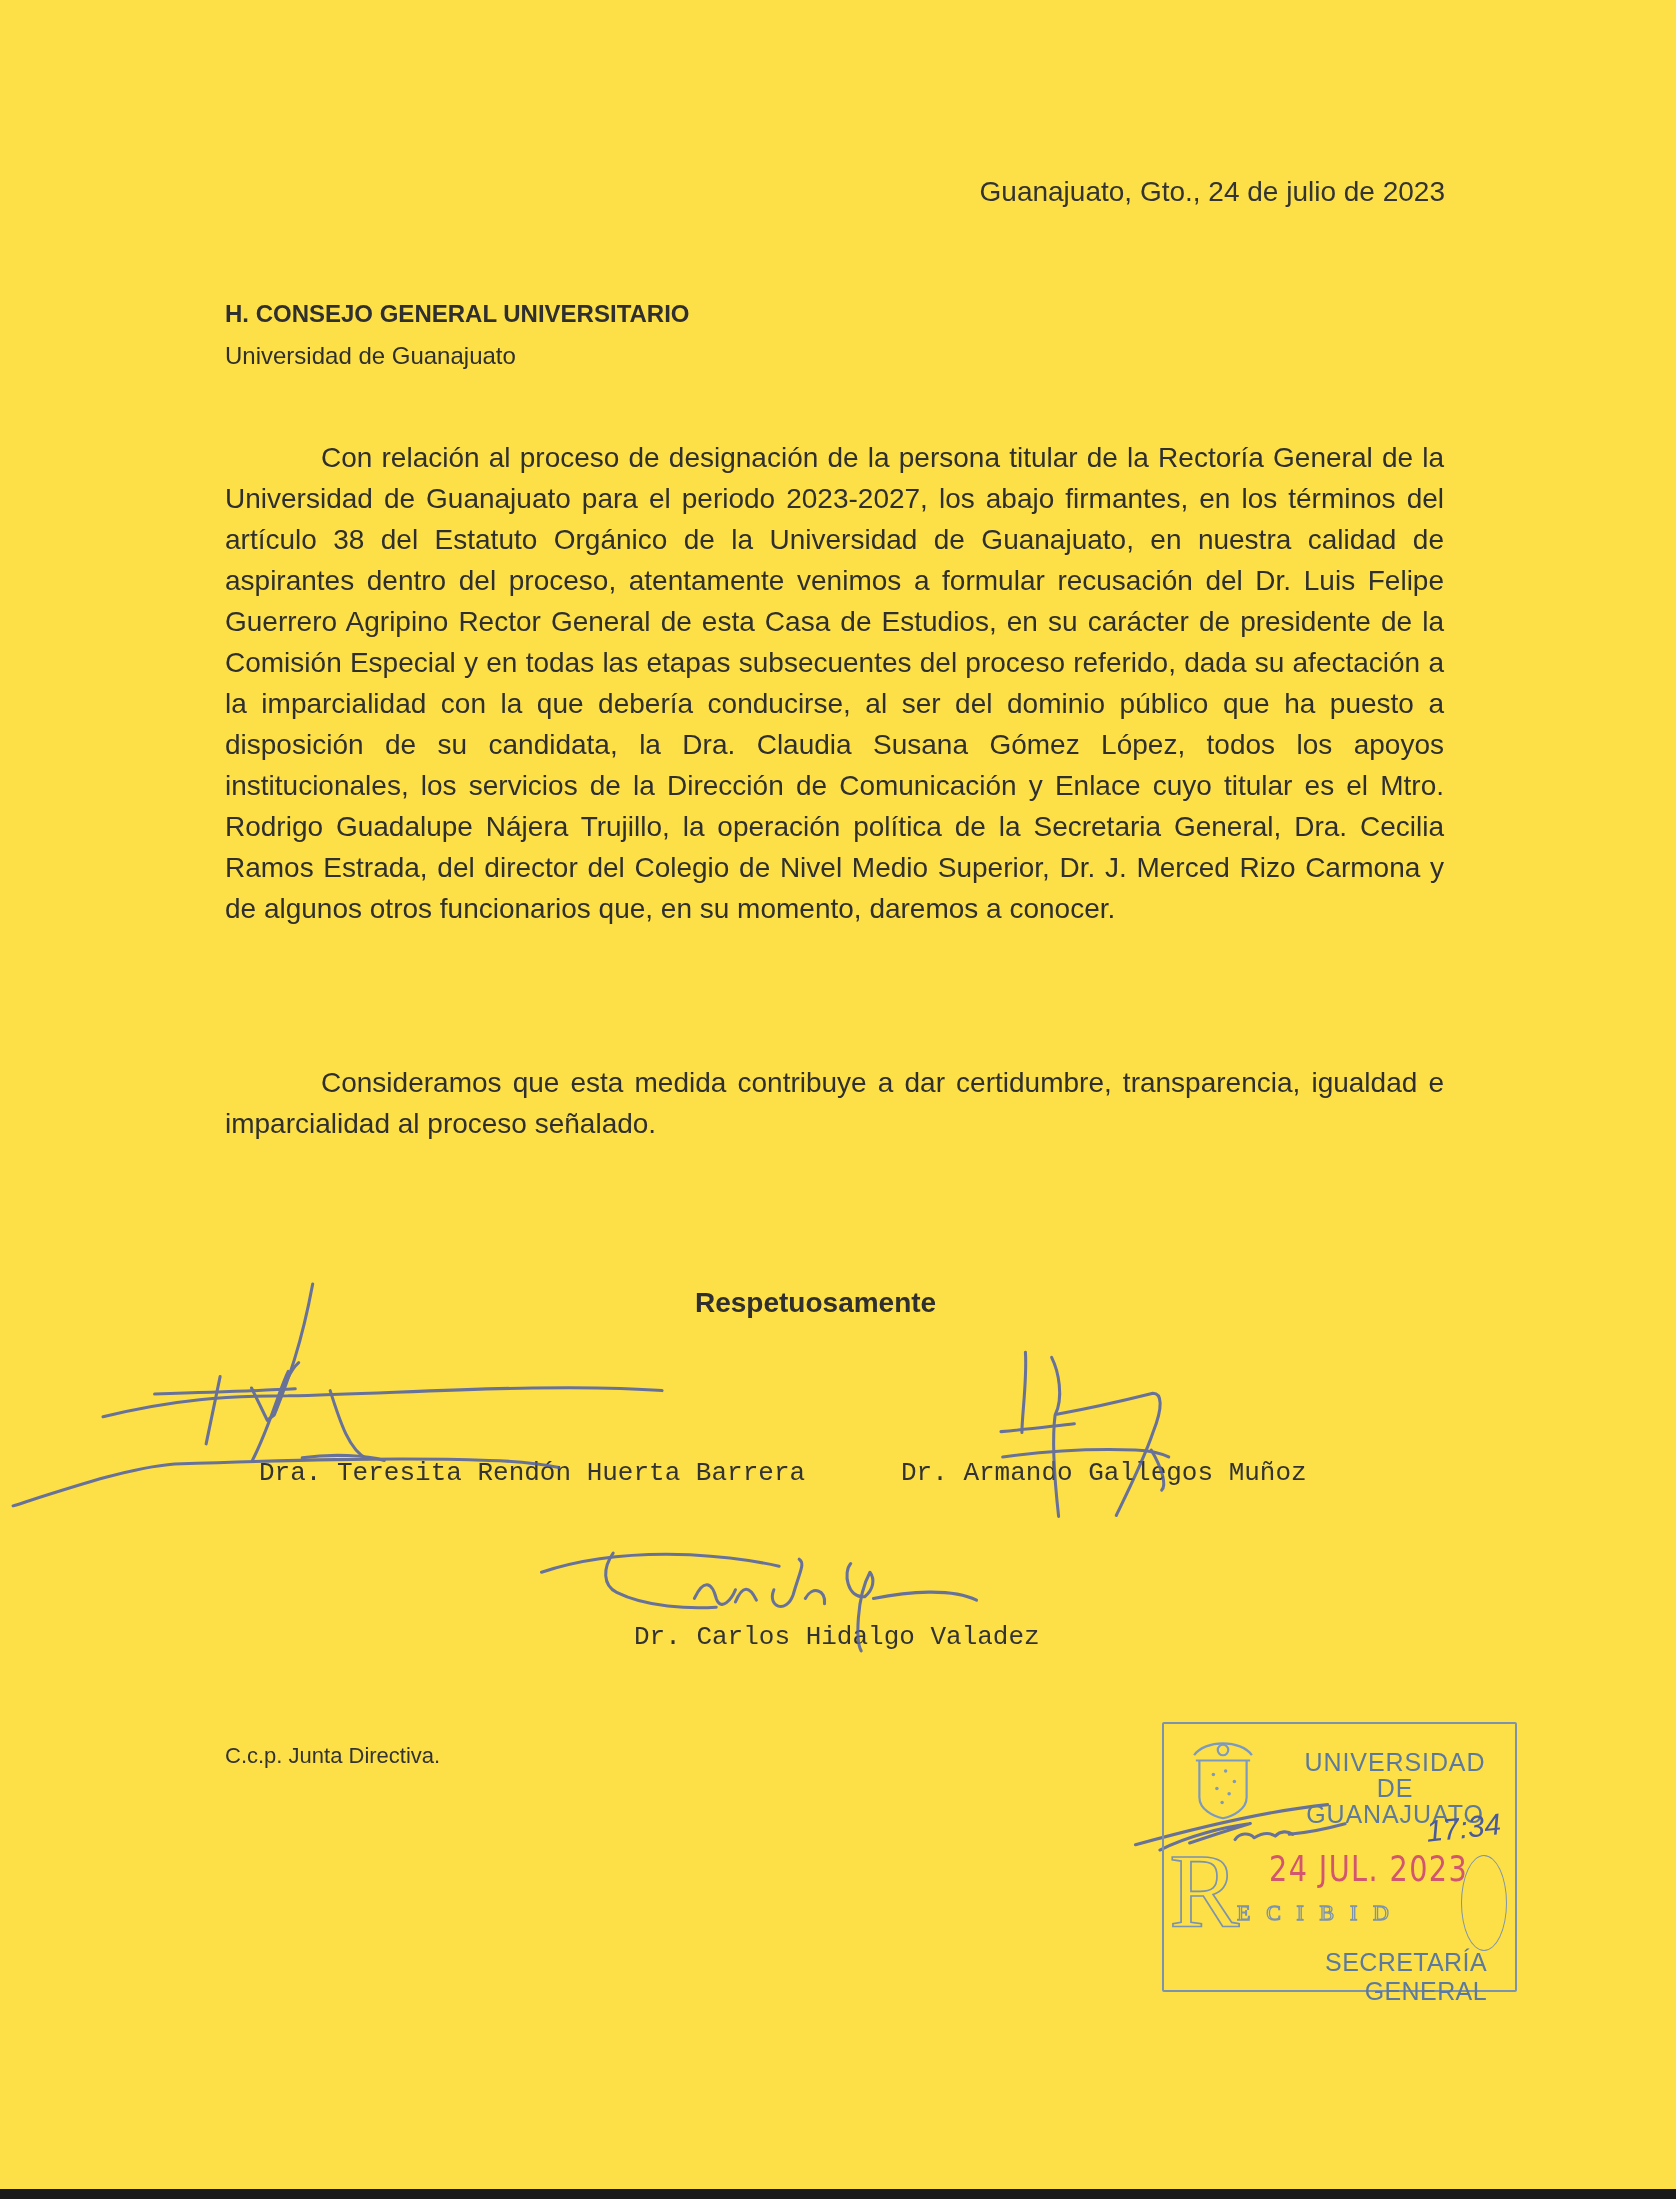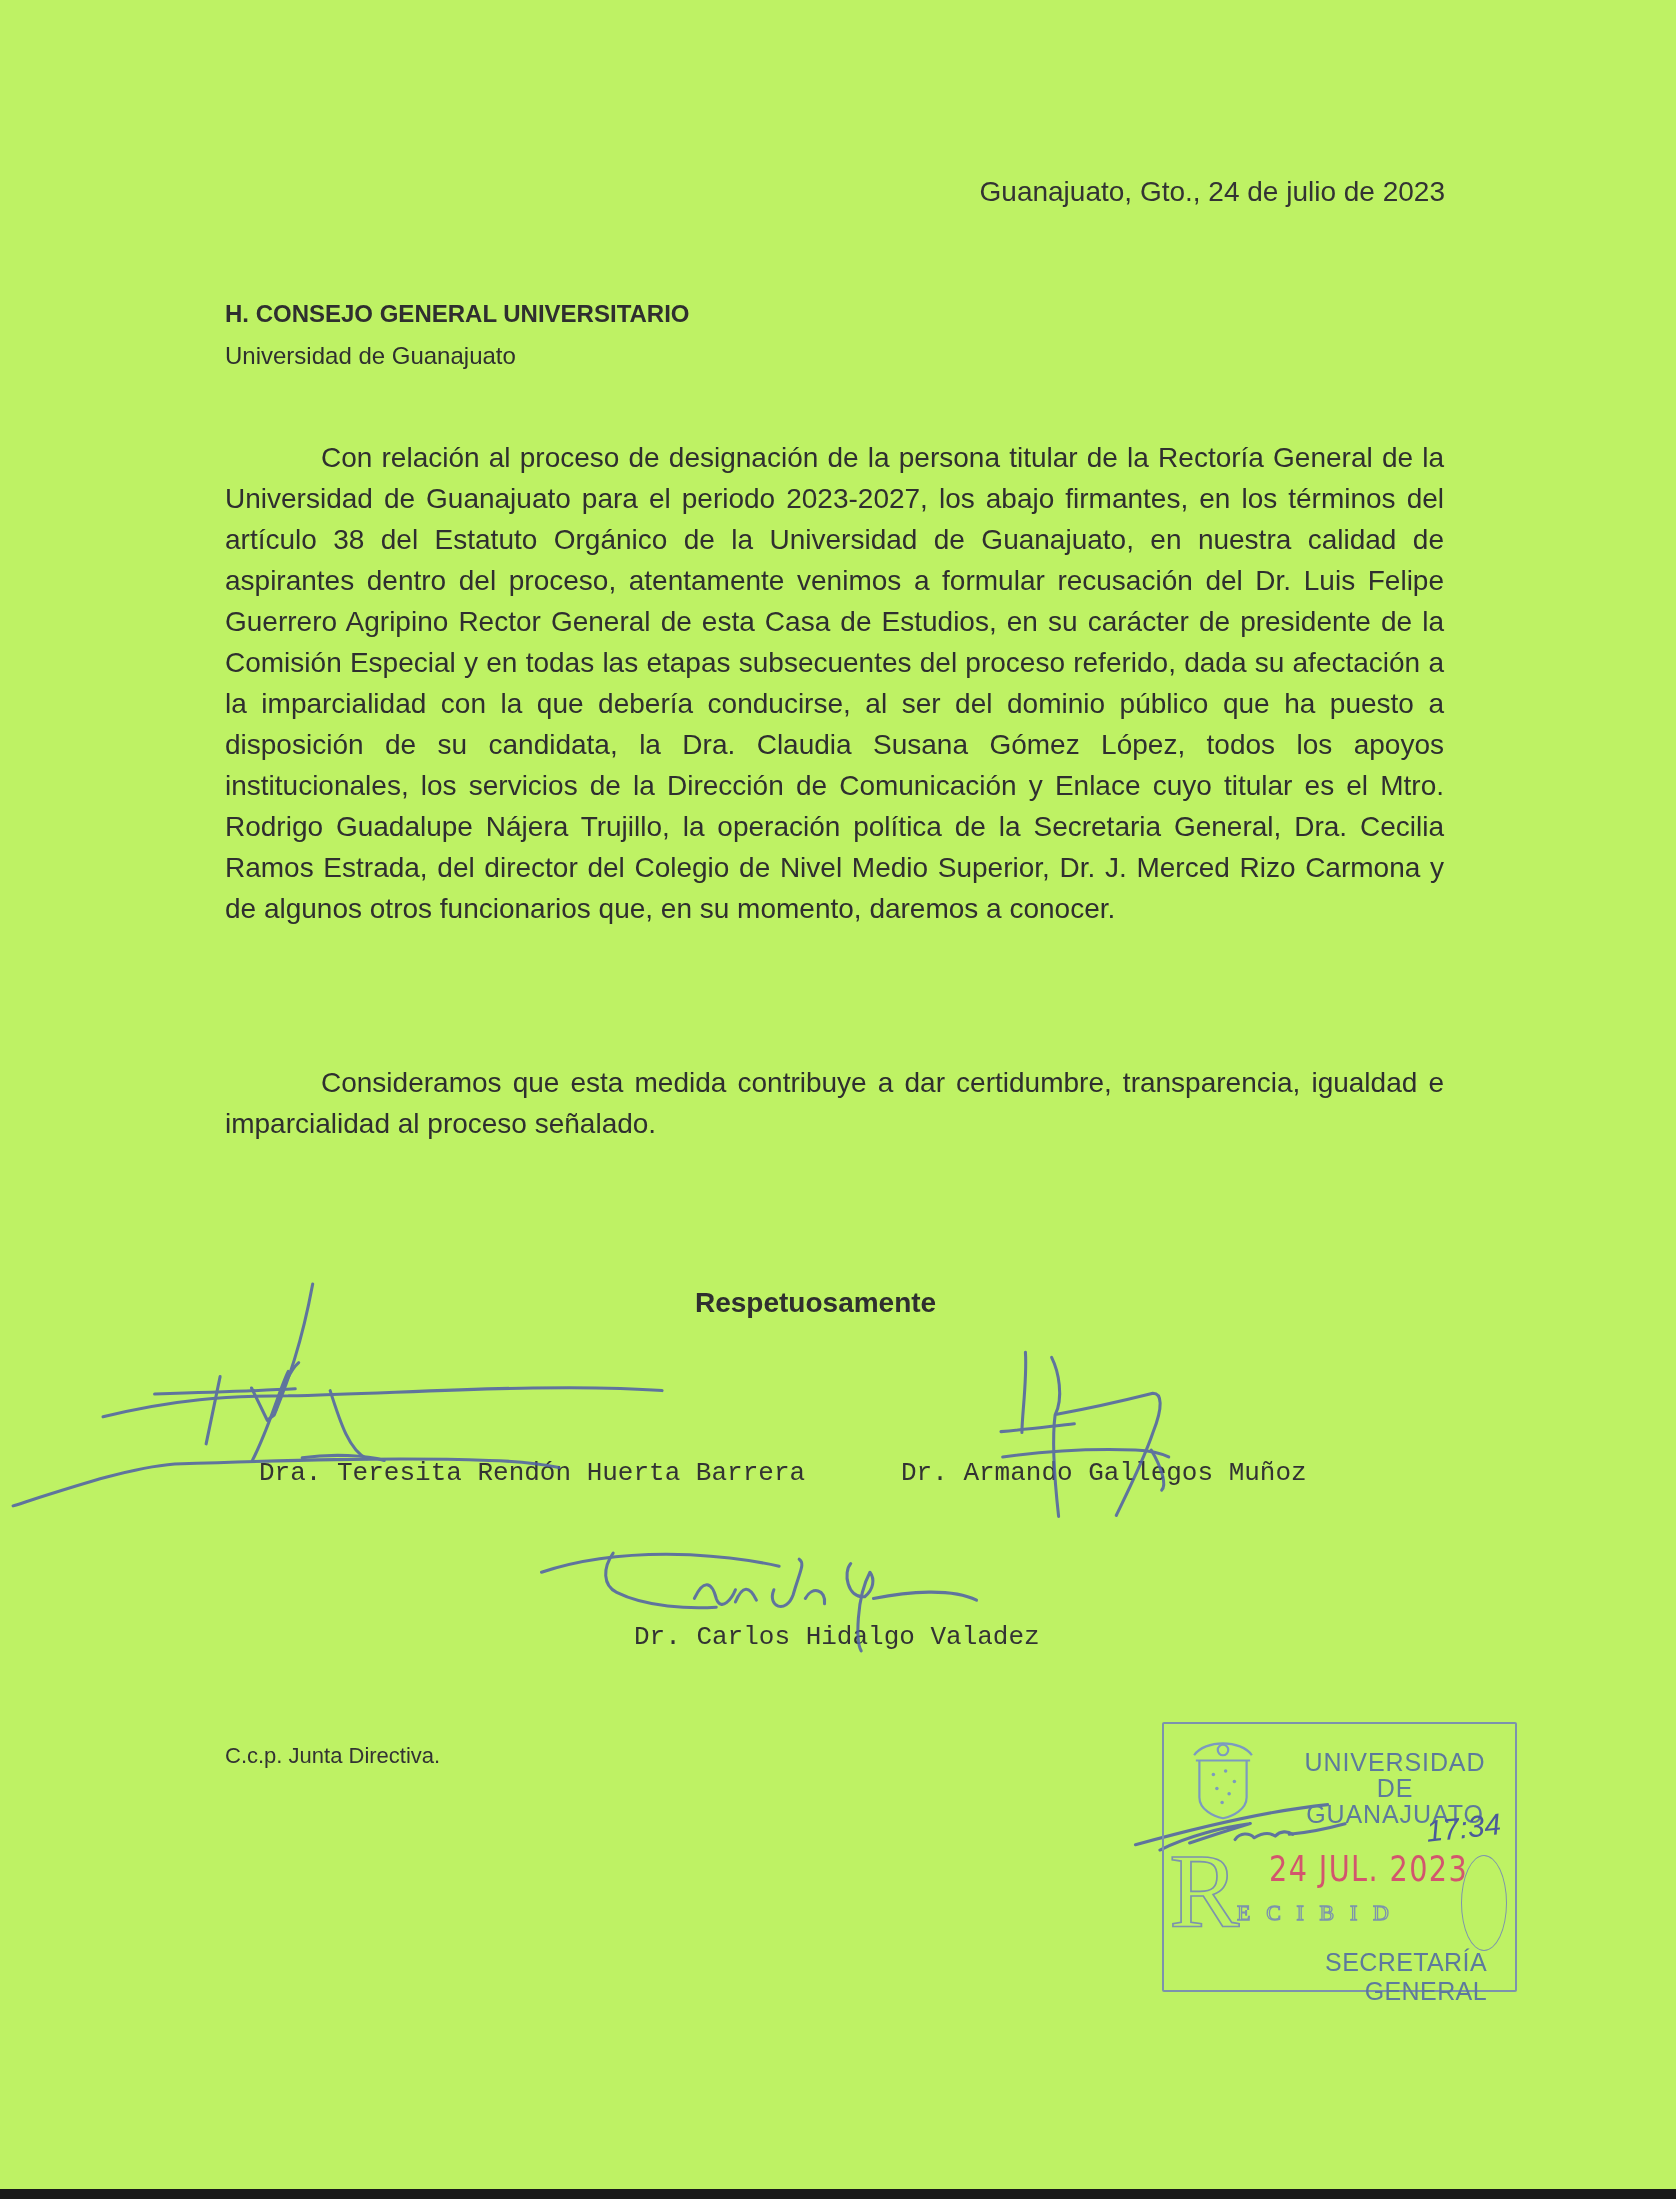--- a/index.html
+++ b/index.html
@@ -1,21 +1,21 @@
 <!DOCTYPE html>
 <html style="font-size:14px"><head>
   <meta charset="utf-8">
   <style>
     html, body { margin: 0; padding: 0; }
     body {
       width: 1677px; height: 2199px; position: relative; overflow: hidden;
       background: #ffffff; color: #2b2b2b;
       font-family: "Liberation Sans", sans-serif;
     }
-    .page { position: absolute; left: 0; top: 0; width: 1677px; height: 2189px; background: #bef264; }
+    .page { position: absolute; left: 0; top: 0; width: 1677px; height: 2189px; background: #fde047; }
     .bottom-bar { position: absolute; left: 0; top: 2189px; width: 1677px; height: 10.5px; background: #1a1a1a; }
 
     .date-line { position: absolute; top: 176px; right: 232px; font-size: 28px; color: #333; }
     .recipient { position: absolute; left: 225px; top: 293px; font-size: 24px; line-height: 42px; color: #2f2f2f; }
     .recipient .title { font-weight: bold; }
 
     .body-text {
       position: absolute; left: 225px; width: 1219px; font-size: 28px; line-height: 41px;
       text-align: justify; color: #2f2f2f; margin: 0;
     }

